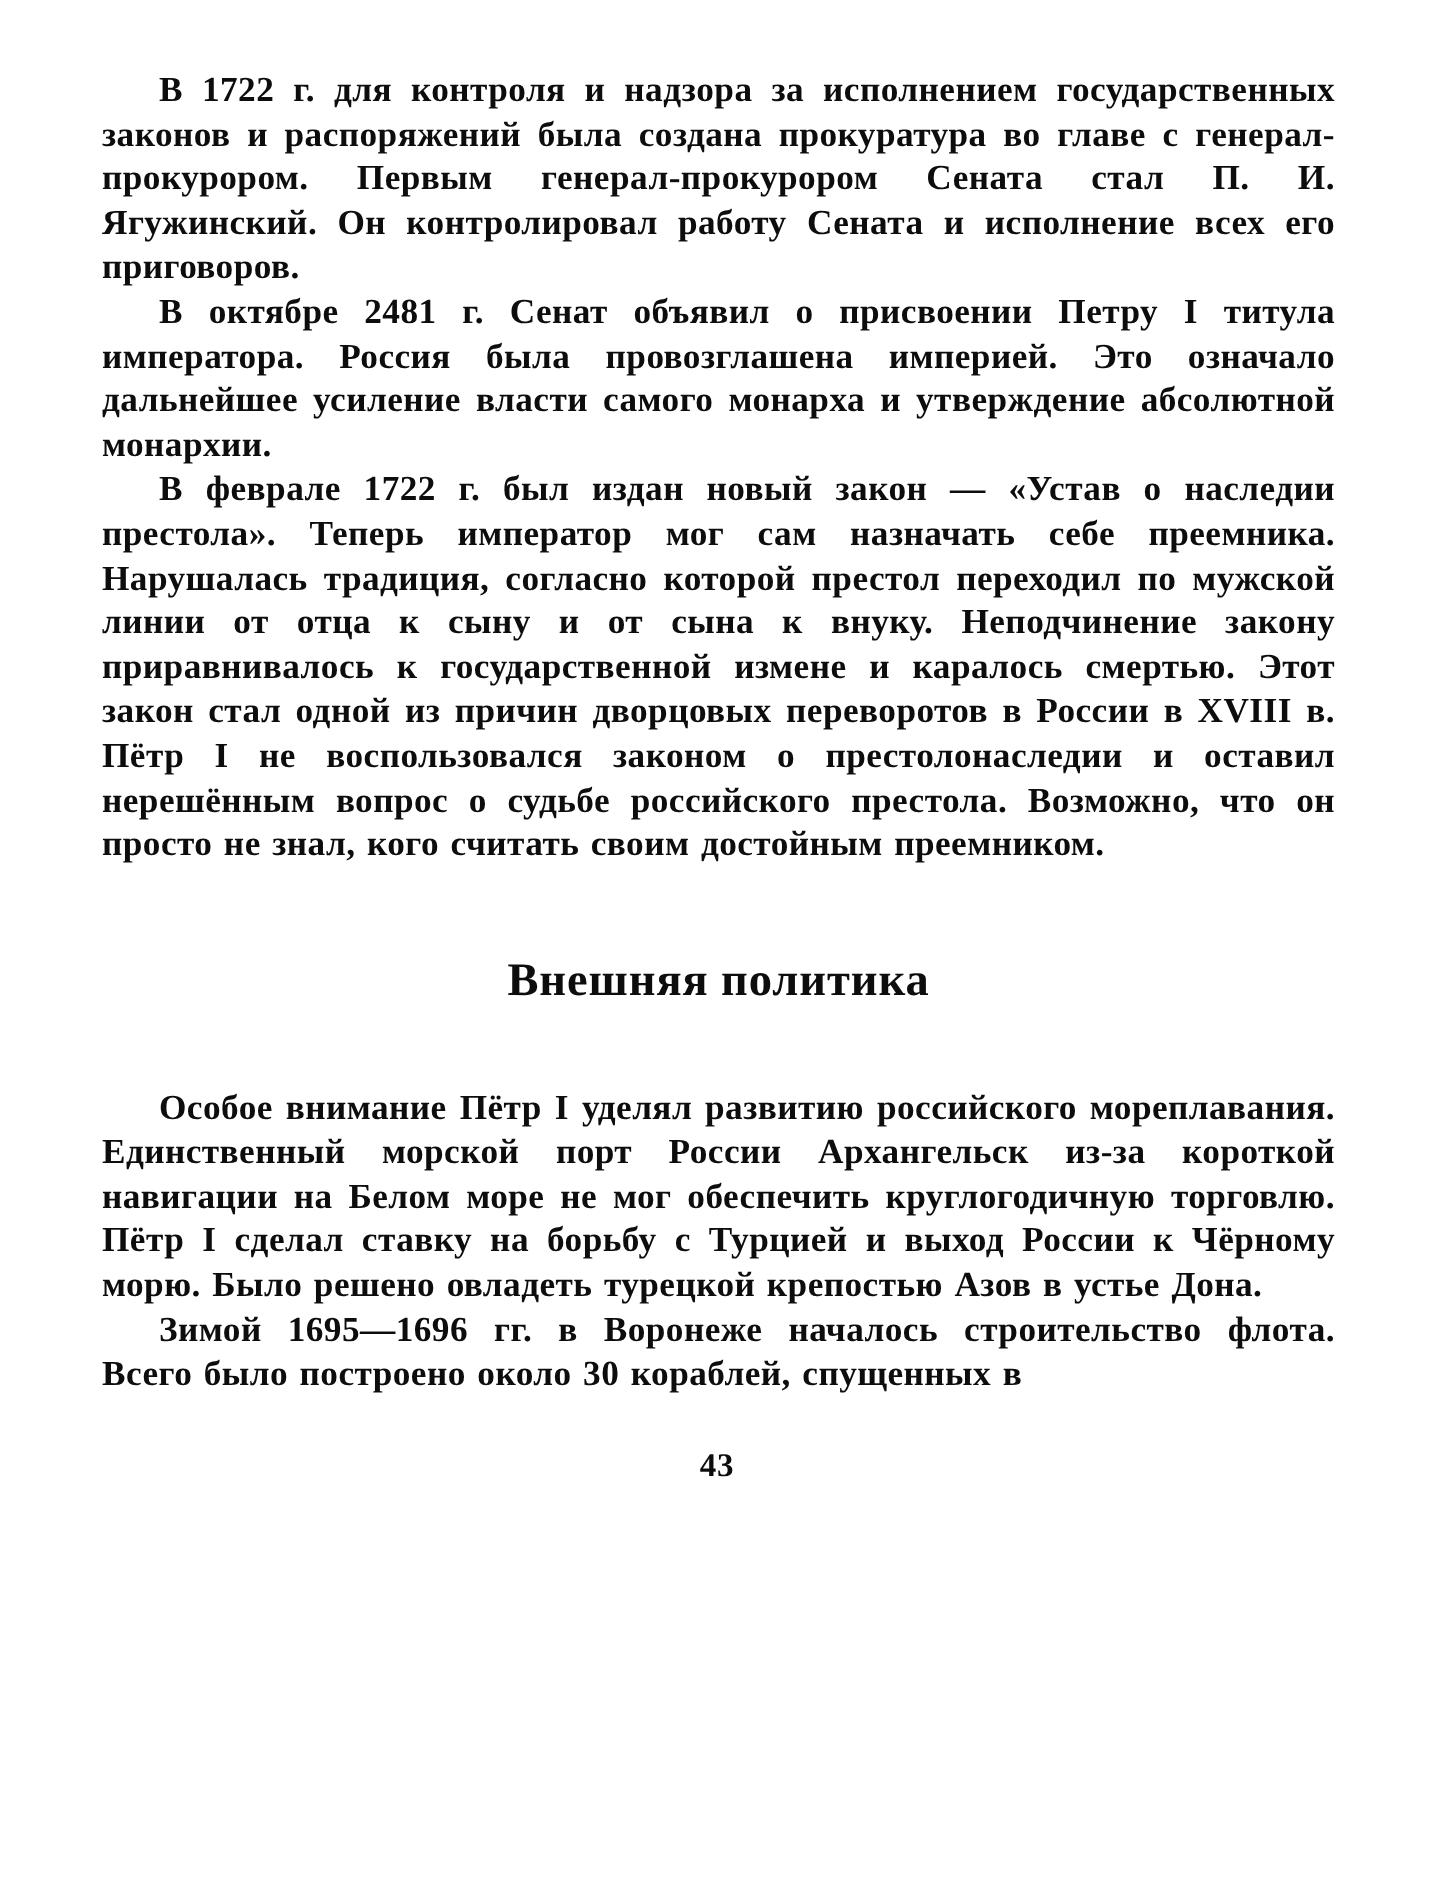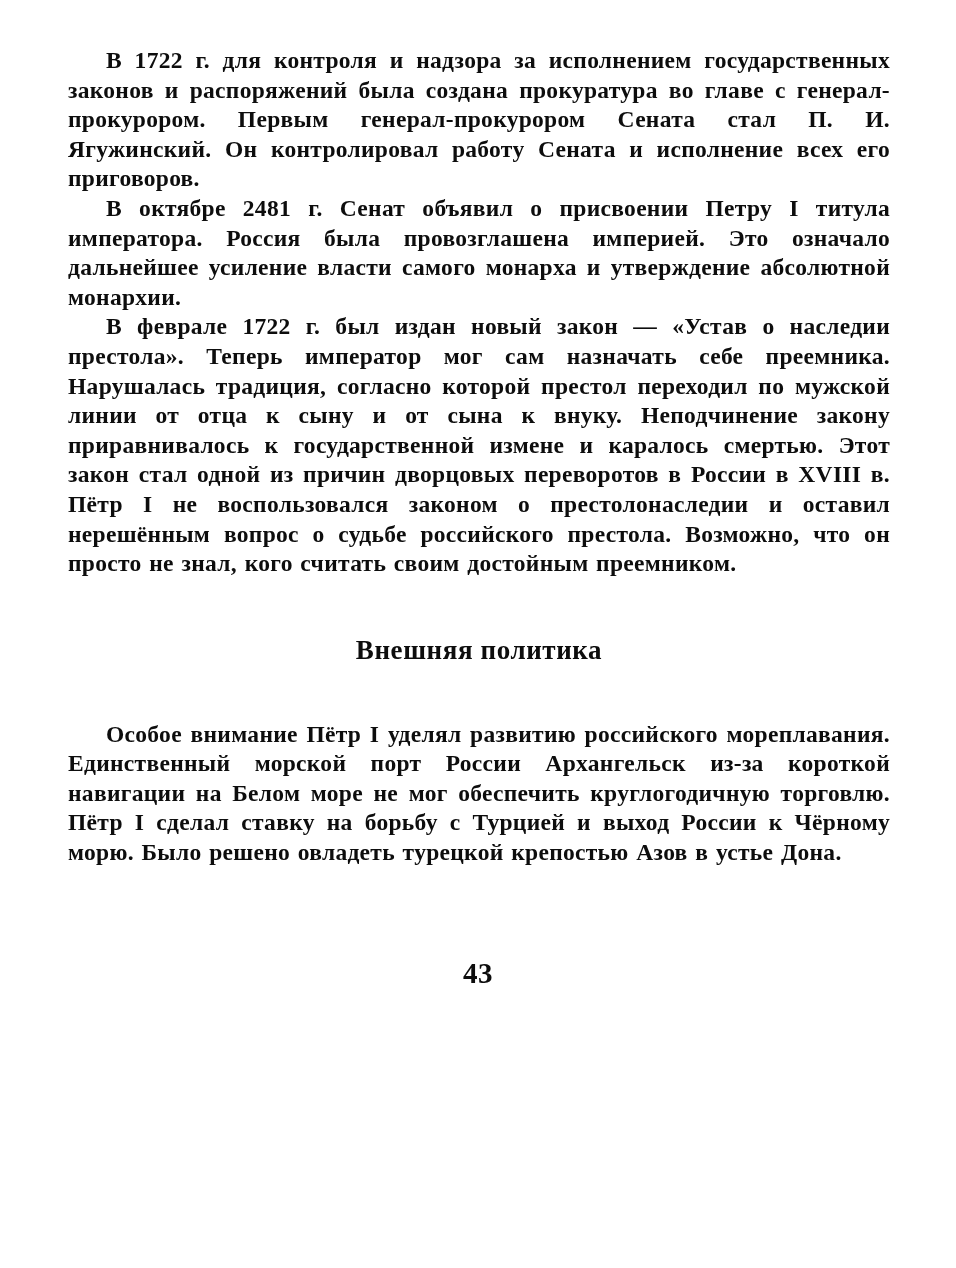--- a/index.html
+++ b/index.html
@@ -29,42 +29,43 @@
     font-size: 23.5px;
     line-height: 29.6px;
     text-align: justify;
     text-indent: 38px;
     letter-spacing: 0.3px;
     word-spacing: 1.5px;
   }
   h2.section-heading {
     margin: 56px 0 54px 0;
     text-align: center;
-    font-size: 27px;
+    font-size: 31px;
     letter-spacing: 0.6px;
     font-weight: 700;
   }
   .page-number {
     position: absolute;
     left: 0;
     right: 0;
     bottom: 42px;
     text-align: center;
-    font-size: 29px;
+    font-size: 22px;
     letter-spacing: 0.5px;
   }
 </style>
 </head>
 <body>
 
 <div class="page">
   <div class="content">
     <p class="para">В 1722 г. для контроля и надзора за исполнением государственных законов и распоряжений была создана прокуратура во главе с генерал-прокурором. Первым генерал-прокурором Сената стал П. И. Ягужинский. Он контролировал работу Сената и исполнение всех его приговоров.</p>
     <p class="para">В октябре 2481 г. Сенат объявил о присвоении Петру I титула императора. Россия была провозглашена империей. Это означало дальнейшее усиление власти самого монарха и утверждение абсолютной монархии.</p>
     <p class="para">В феврале 1722 г. был издан новый закон — «Устав о наследии престола». Теперь император мог сам назначать себе преемника. Нарушалась традиция, согласно которой престол переходил по мужской линии от отца к сыну и от сына к внуку. Неподчинение закону приравнивалось к государственной измене и каралось смертью. Этот закон стал одной из причин дворцовых переворотов в России в XVIII в. Пётр I не воспользовался законом о престолонаследии и оставил нерешённым вопрос о судьбе российского престола. Возможно, что он просто не знал, кого считать своим достойным преемником.</p>
 
     <h2 class="section-heading">Внешняя политика</h2>
 
     <p class="para">Особое внимание Пётр I уделял развитию российского мореплавания. Единственный морской порт России Архангельск из-за короткой навигации на Белом море не мог обеспечить круглогодичную торговлю. Пётр I сделал ставку на борьбу с Турцией и выход России к Чёрному морю. Было решено овладеть турецкой крепостью Азов в устье Дона.</p>
+    <p class="para">Зимой 1695—1696 гг. в Воронеже началось строительство флота. Всего было построено около 30 кораблей, спущенных в</p>
   </div>
 
   <div class="page-number">43</div>
 </div>
 
 </body></html>

